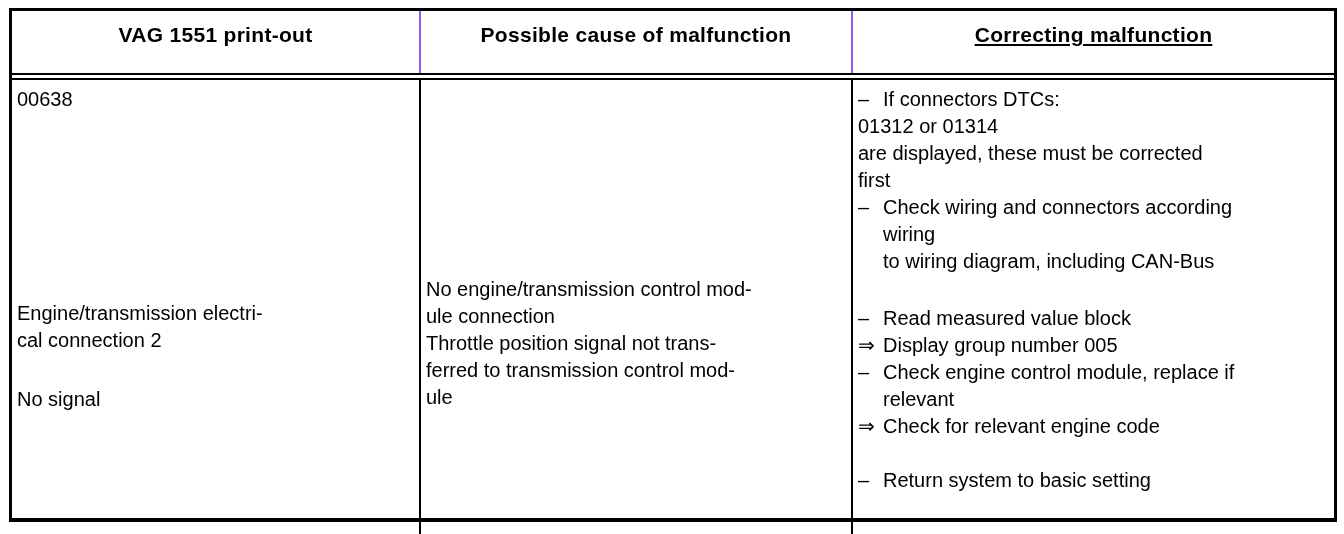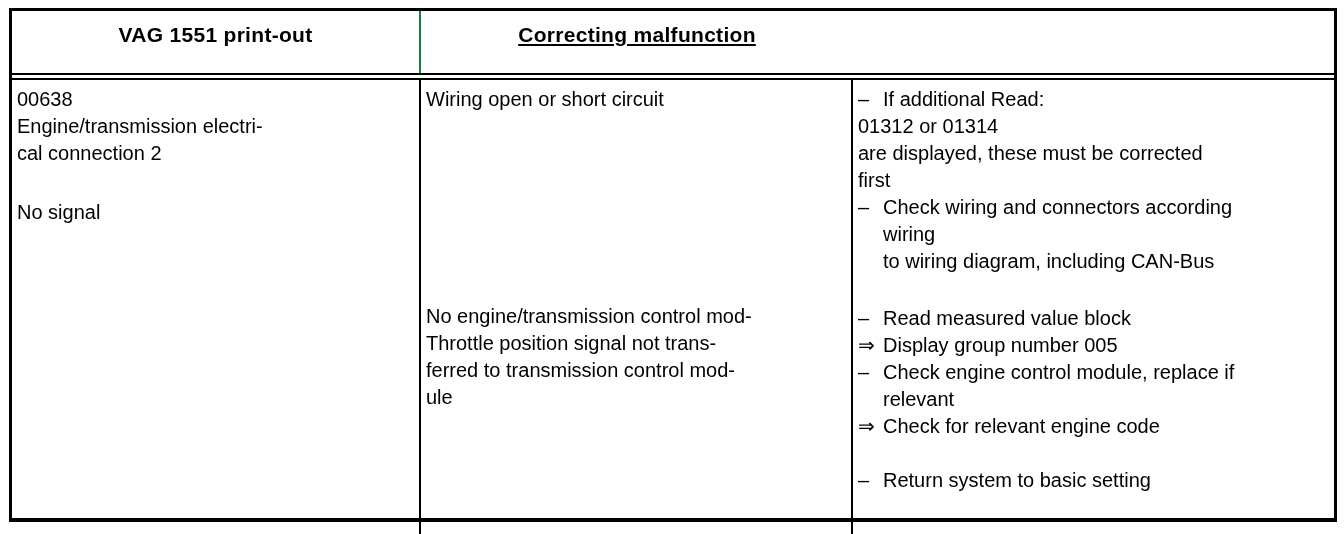--- a/index.html
+++ b/index.html
@@ -24,21 +24,21 @@
     background: #fff;
   }
   .header-row {
     display: grid;
     grid-template-columns: 409px 432px 1fr;
     height: 62px;
     border-bottom: 7px double #000;
   }
   .header-cell {
     box-sizing: border-box;
-    border-right: 2px solid #15803d;
+    border-right: 2px solid #8b5cf6;
     text-align: center;
     padding-top: 12px;
     font-weight: bold;
     font-size: 21px;
     letter-spacing: 0.3px;
   }
   .header-cell:last-child { border-right: none; text-decoration: underline; }
   .body-row {
     display: grid;
     grid-template-columns: 409px 432px 1fr;
@@ -47,21 +47,21 @@
   .body-cell {
     box-sizing: border-box;
     border-right: 2px solid #000;
     padding: 6px 6px 0 5px;
     font-size: 20px;
     line-height: 27px;
   }
   .body-cell:last-child { border-right: none; }
 
   
-  .gap-desc   { }
+  .gap-desc   { margin-top: 187px; }
   .gap-signal { margin-top: 32px; }
   .gap-cause2 { margin-top: 190px; }
   .gap-blockB { margin-top: 30px; }
   .gap-return { margin-top: 27px; }
 
   
   .ln { display: flex; align-items: flex-start; }
   .mk {
     display: inline-block;
     width: 25px;
@@ -72,46 +72,49 @@
 </head>
 <body>
 
 <div class="dtc-table">
 
   <div class="header-row">
     <div class="header-cell">
       <span>VAG 1551 print-out</span>
     </div>
     <div class="header-cell">
+      <span>Possible cause of malfunction</span>
+    </div>
+    <div class="header-cell">
       <span>Correcting malfunction</span>
     </div>
   </div>
 
   <div class="body-row">
 
     <div class="body-cell">
       <div>00638</div>
       <div class="gap-desc">Engine/transmission electri-</div>
       <div>cal connection 2</div>
       <div class="gap-signal">No signal</div>
     </div>
 
     <div class="body-cell">
-      <div>Wiring open or short circuit</div>
       <div class="gap-cause2">No engine/transmission control mod-</div>
+      <div>ule connection</div>
       <div>Throttle position signal not trans-</div>
       <div>ferred to transmission control mod-</div>
       <div>ule</div>
     </div>
 
     <div class="body-cell">
 
       <div class="ln">
         <span class="mk">–</span>
-        <span>If additional Read:</span>
+        <span>If connectors DTCs:</span>
       </div>
       <div class="ln">
         <span>01312 or 01314</span>
       </div>
       <div class="ln">
         <span>are displayed, these must be corrected</span>
       </div>
       <div class="ln">
         <span>first</span>
       </div>

